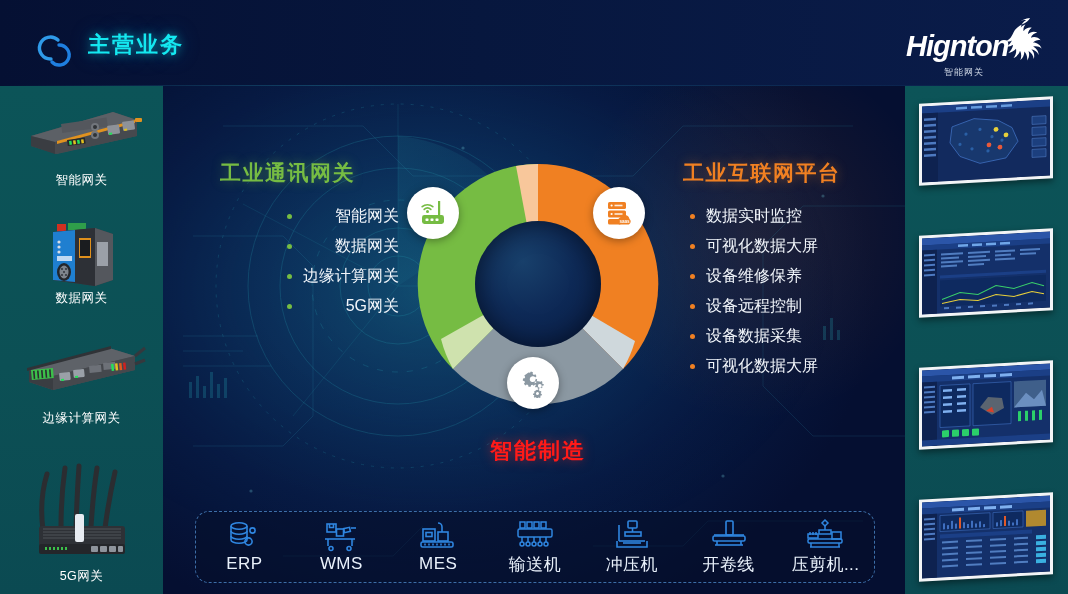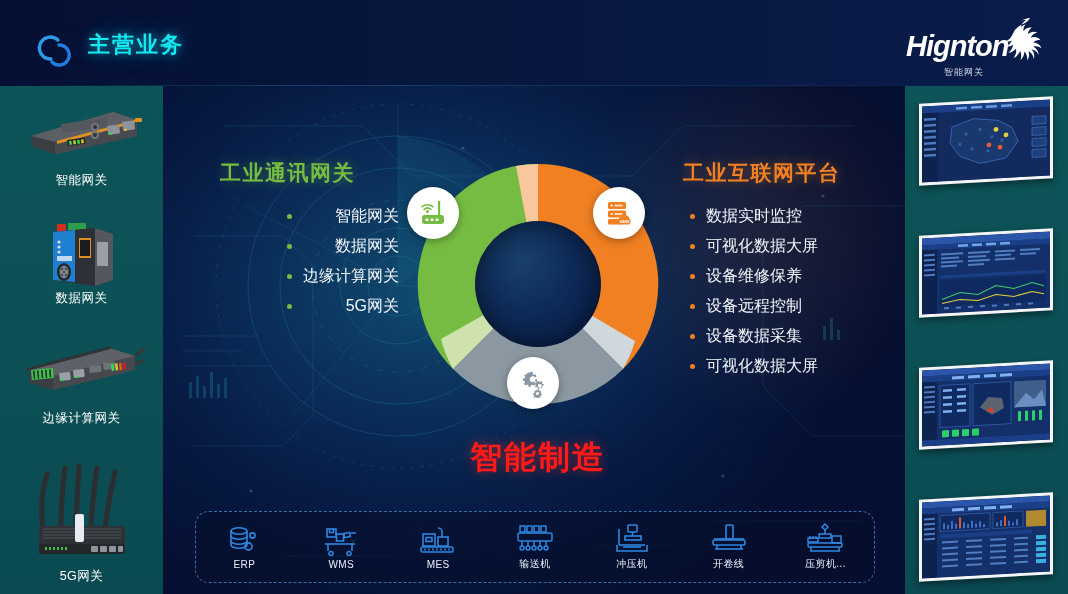--- a/index.html
+++ b/index.html
@@ -79,35 +79,35 @@
                 background:radial-gradient(circle at 38% 32%, #18406b 0%, #0e2a57 45%, #071a42 100%);
                 box-shadow:inset 0 0 26px rgba(0,0,0,.5); }
   .badge { position:absolute; width:52px; height:52px; border-radius:50%;
            background:#ffffff; box-shadow:0 2px 8px rgba(0,0,0,.35);
            display:flex; align-items:center; justify-content:center; }
   #badge-gw   { left:-6px;  top:28px; }
   #badge-saas { left:180px; top:28px; }
   #badge-mfg  { left:94px;  top:198px; }
 
   #center-title { position:absolute; left:250px; top:350px; width:250px; text-align:center;
-                  font-size:32px; font-weight:bold; color:#ff1a18;
+                  font-size:22px; font-weight:bold; color:#ff1a18;
                   text-shadow:0 0 12px rgba(255,40,30,.5); letter-spacing:2px; }
 
   #subrow { position:absolute; left:0; top:397px; width:742px; text-align:center;
             font-size:16.5px; color:#eef3fa; letter-spacing:.8px; }
   #subrow .sep { color:#7f93ad; padding:0 7px; }
 
   
   #strip { position:absolute; left:32px; top:425px; width:680px; height:72px;
            border:1.5px dashed #3d6ea8; border-radius:14px;
            background:rgba(6,14,42,.55);
            display:flex; align-items:center; justify-content:space-around; }
   .strip-item { width:84px; text-align:center; }
   .strip-ico { height:34px; display:flex; align-items:flex-end; justify-content:center; }
-  .strip-lbl { font-size:10px; color:#e9f1fb; letter-spacing:.4px; }
+  .strip-lbl { font-size:17px; color:#e9f1fb; letter-spacing:.4px; }
 
   svg { display:block; }
 </style>
 </head>
 <body>
 
 <div id="page">
 
   <div id="stage">
     <div id="stage-glow"></div>

